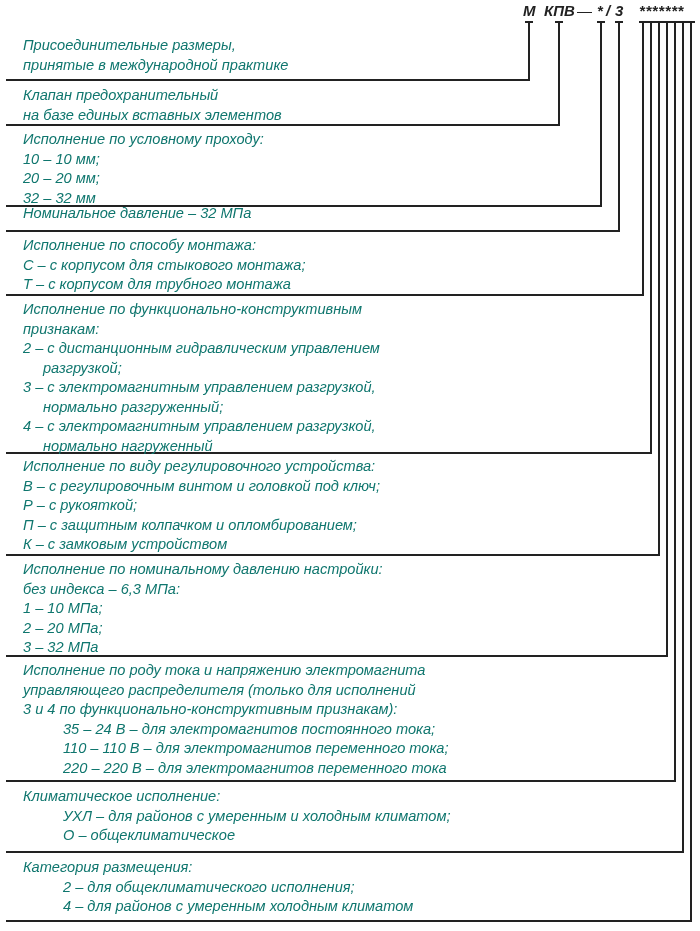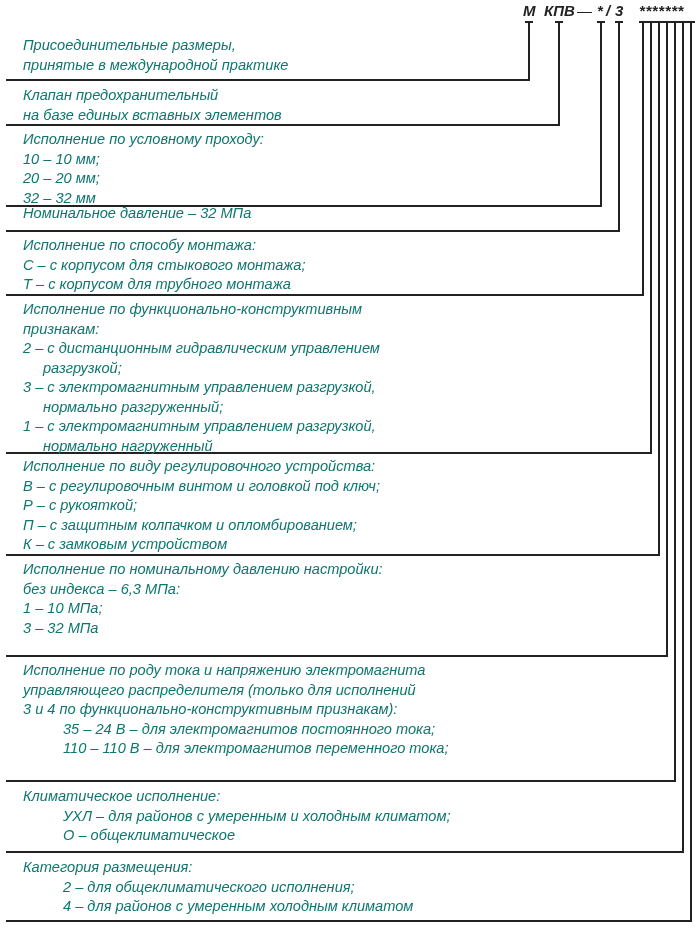--- a/index.html
+++ b/index.html
@@ -85,42 +85,44 @@
         <span class="ln">С – с корпусом для стыкового монтажа;</span>
         <span class="ln">Т – с корпусом для трубного монтажа</span>
       </div>
       <div class="blk" style="top: 300px;">
         <span class="ln">Исполнение по функционально-конструктивным</span>
         <span class="ln">признакам:</span>
         <span class="ln">2 – с дистанционным гидравлическим управлением</span>
         <span class="ln ind1">разгрузкой;</span>
         <span class="ln">3 – с электромагнитным управлением  разгрузкой,</span>
         <span class="ln ind1">нормально разгруженный;</span>
-        <span class="ln">1 – с электромагнитным управлением разгрузкой,</span>
+        <span class="ln">4 – с электромагнитным управлением разгрузкой,</span>
         <span class="ln ind1">нормально нагруженный</span>
       </div>
       <div class="blk" style="top: 457px;">
         <span class="ln">Исполнение по виду регулировочного устройства:</span>
         <span class="ln">В – с регулировочным винтом и головкой под ключ;</span>
         <span class="ln">Р – с рукояткой;</span>
         <span class="ln">П – с защитным колпачком и опломбированием;</span>
         <span class="ln">К – с замковым устройством</span>
       </div>
       <div class="blk" style="top: 560px;">
         <span class="ln">Исполнение по номинальному давлению настройки:</span>
         <span class="ln">без индекса – 6,3 МПа:</span>
         <span class="ln">1 – 10 МПа;</span>
+        <span class="ln">2 – 20 МПа;</span>
         <span class="ln">3 – 32 МПа</span>
       </div>
       <div class="blk" style="top: 661px;">
         <span class="ln">Исполнение по роду тока и напряжению электромагнита</span>
         <span class="ln">управляющего распределителя (только для исполнений</span>
         <span class="ln">3 и 4 по функционально-конструктивным признакам):</span>
         <span class="ln ind2">35 – 24 В – для электромагнитов постоянного тока;</span>
         <span class="ln ind2">110 – 110 В – для электромагнитов переменного тока;</span>
+        <span class="ln ind2">220 – 220 В – для электромагнитов переменного тока</span>
       </div>
       <div class="blk" style="top: 756px; margin-top: 31px;">
         <span class="ln">Климатическое исполнение:</span>
         <span class="ln ind2">УХЛ – для районов с умеренным и холодным климатом;</span>
         <span class="ln ind2">О – общеклиматическое</span>
       </div>
       <div class="blk" style="top: 858px;">
         <span class="ln">Категория размещения:</span>
         <span class="ln ind2">2 – для общеклиматического исполнения;</span>
         <span class="ln ind2">4 – для районов с умеренным холодным климатом</span>

